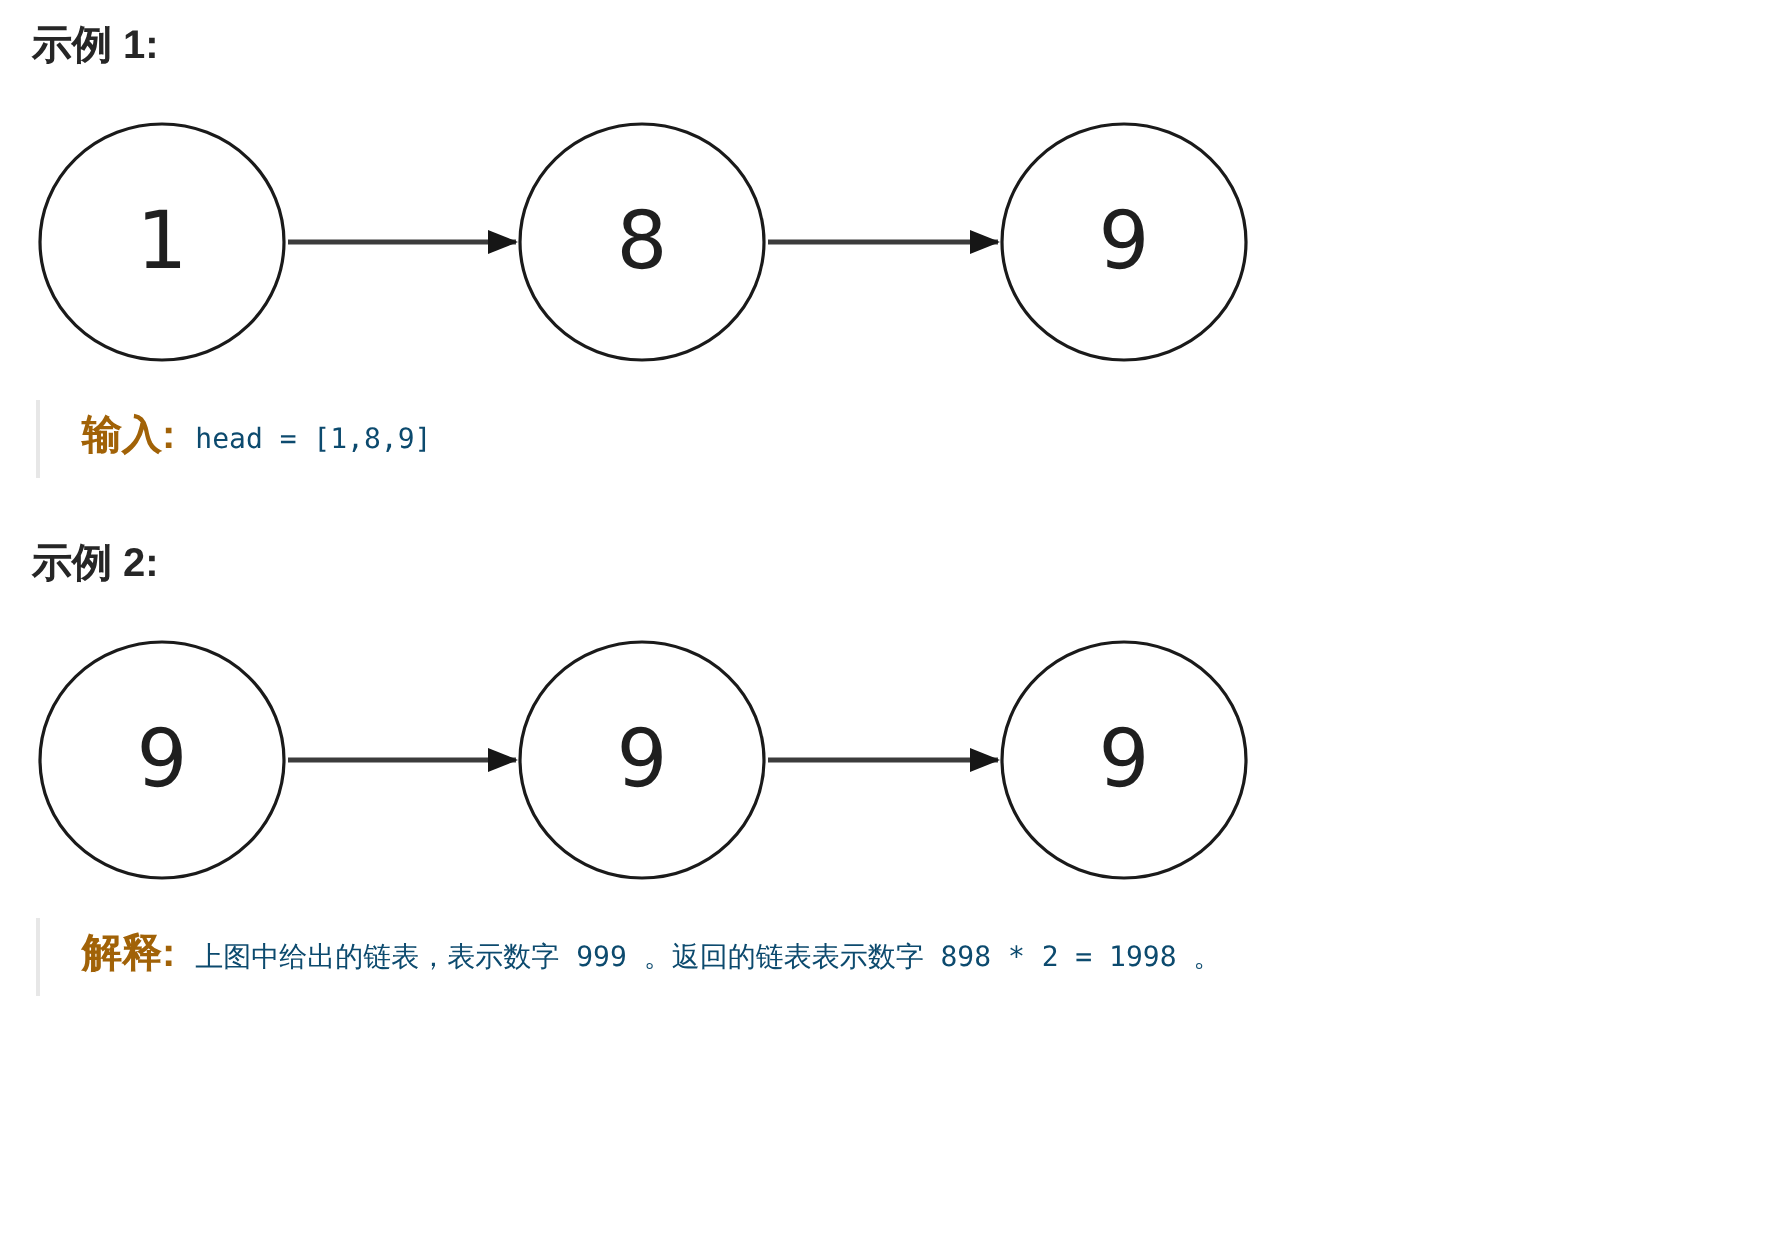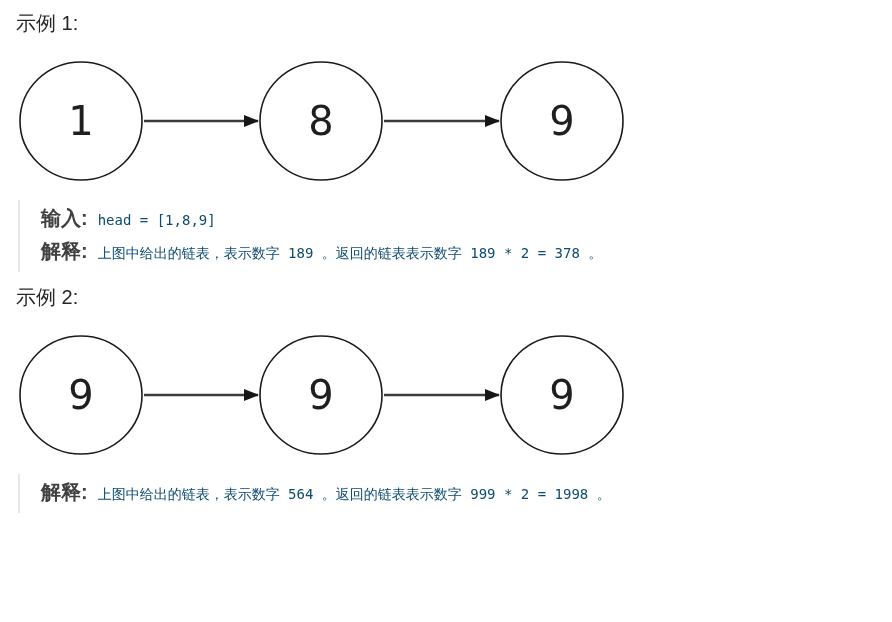--- a/index.html
+++ b/index.html
@@ -8,25 +8,25 @@
     width: 892px;
     height: 622px;
     background: #ffffff;
     font-family: "Liberation Sans", sans-serif;
     padding: 10px 16px 0 16px;
     overflow: hidden;
   }
   .example-heading {
     font-size: 20px;
     line-height: 26px;
-    font-weight: 400;
+    font-weight: 700;
     color: #262626;
     margin: 0 0 22px 0;
   }
-  .example + .example { margin-top: 12px; }
+  .example + .example { margin-top: 30px; }
   .diagram {
     display: block;
     margin: 0 0 16px 2px;
   }
   .node-ellipse {
     fill: #ffffff;
     stroke: #1a1a1a;
     stroke-width: 1.6;
   }
   .node-digit {
@@ -43,21 +43,21 @@
     padding: 3px 0 3px 21px;
     margin: 0 0 0 2px;
   }
   .io-line {
     line-height: 31px;
     font-size: 20px;
     white-space: nowrap;
   }
   .io-label {
     font-weight: 700;
-    color: #404040;
+    color: #a16207;
     margin-right: 10px;
   }
   .io-value {
     font-family: "DejaVu Sans Mono", monospace;
     color: #0c4a6e;
     font-size: 14px;
     text-align: right;
   }
 </style>
 </head>
@@ -82,23 +82,20 @@
 
     <text class="node-digit" x="63" y="63" text-anchor="middle" dominant-baseline="central">1</text>
     <text class="node-digit" x="303" y="63" text-anchor="middle" dominant-baseline="central">8</text>
     <text class="node-digit" x="544" y="63" text-anchor="middle" dominant-baseline="central">9</text>
   </svg>
 
   <div class="io-block">
     <div class="io-line">
       <span class="io-label">输入:</span><span class="io-value">head = [1,8,9]</span>
     </div>
-    <div class="io-line">
-      <span class="io-label">解释:</span><span class="io-value">上图中给出的链表，表示数字 189 。返回的链表表示数字 189 * 2 = 378 。</span>
-    </div>
   </div>
 </section>
 
 <section class="example">
   <h2 class="example-heading">示例 2:</h2>
 
   <svg class="diagram" width="624" height="126" viewBox="0 0 624 126" xmlns="http://www.w3.org/2000/svg">
     <defs>
       <marker id="ah1" markerUnits="userSpaceOnUse" markerWidth="16" markerHeight="12" refX="14" refY="6" orient="auto">
         <path d="M0,0 L15,6 L0,12 z" fill="#161616"></path>
@@ -112,16 +109,16 @@
     <line class="arrow-line" x1="126" y1="63" x2="240" y2="63" marker-end="url(#ah1)"></line>
     <line class="arrow-line" x1="366" y1="63" x2="481" y2="63" marker-end="url(#ah1)"></line>
 
     <text class="node-digit" x="63" y="63" text-anchor="middle" dominant-baseline="central">9</text>
     <text class="node-digit" x="303" y="63" text-anchor="middle" dominant-baseline="central">9</text>
     <text class="node-digit" x="544" y="63" text-anchor="middle" dominant-baseline="central">9</text>
   </svg>
 
   <div class="io-block">
     <div class="io-line">
-      <span class="io-label">解释:</span><span class="io-value">上图中给出的链表，表示数字 564 。返回的链表表示数字 999 * 2 = 1998 。</span>
+      <span class="io-label">解释:</span><span class="io-value">上图中给出的链表，表示数字 999 。返回的链表表示数字 898 * 2 = 1998 。</span>
     </div>
   </div>
 </section>
 
 </body></html>

